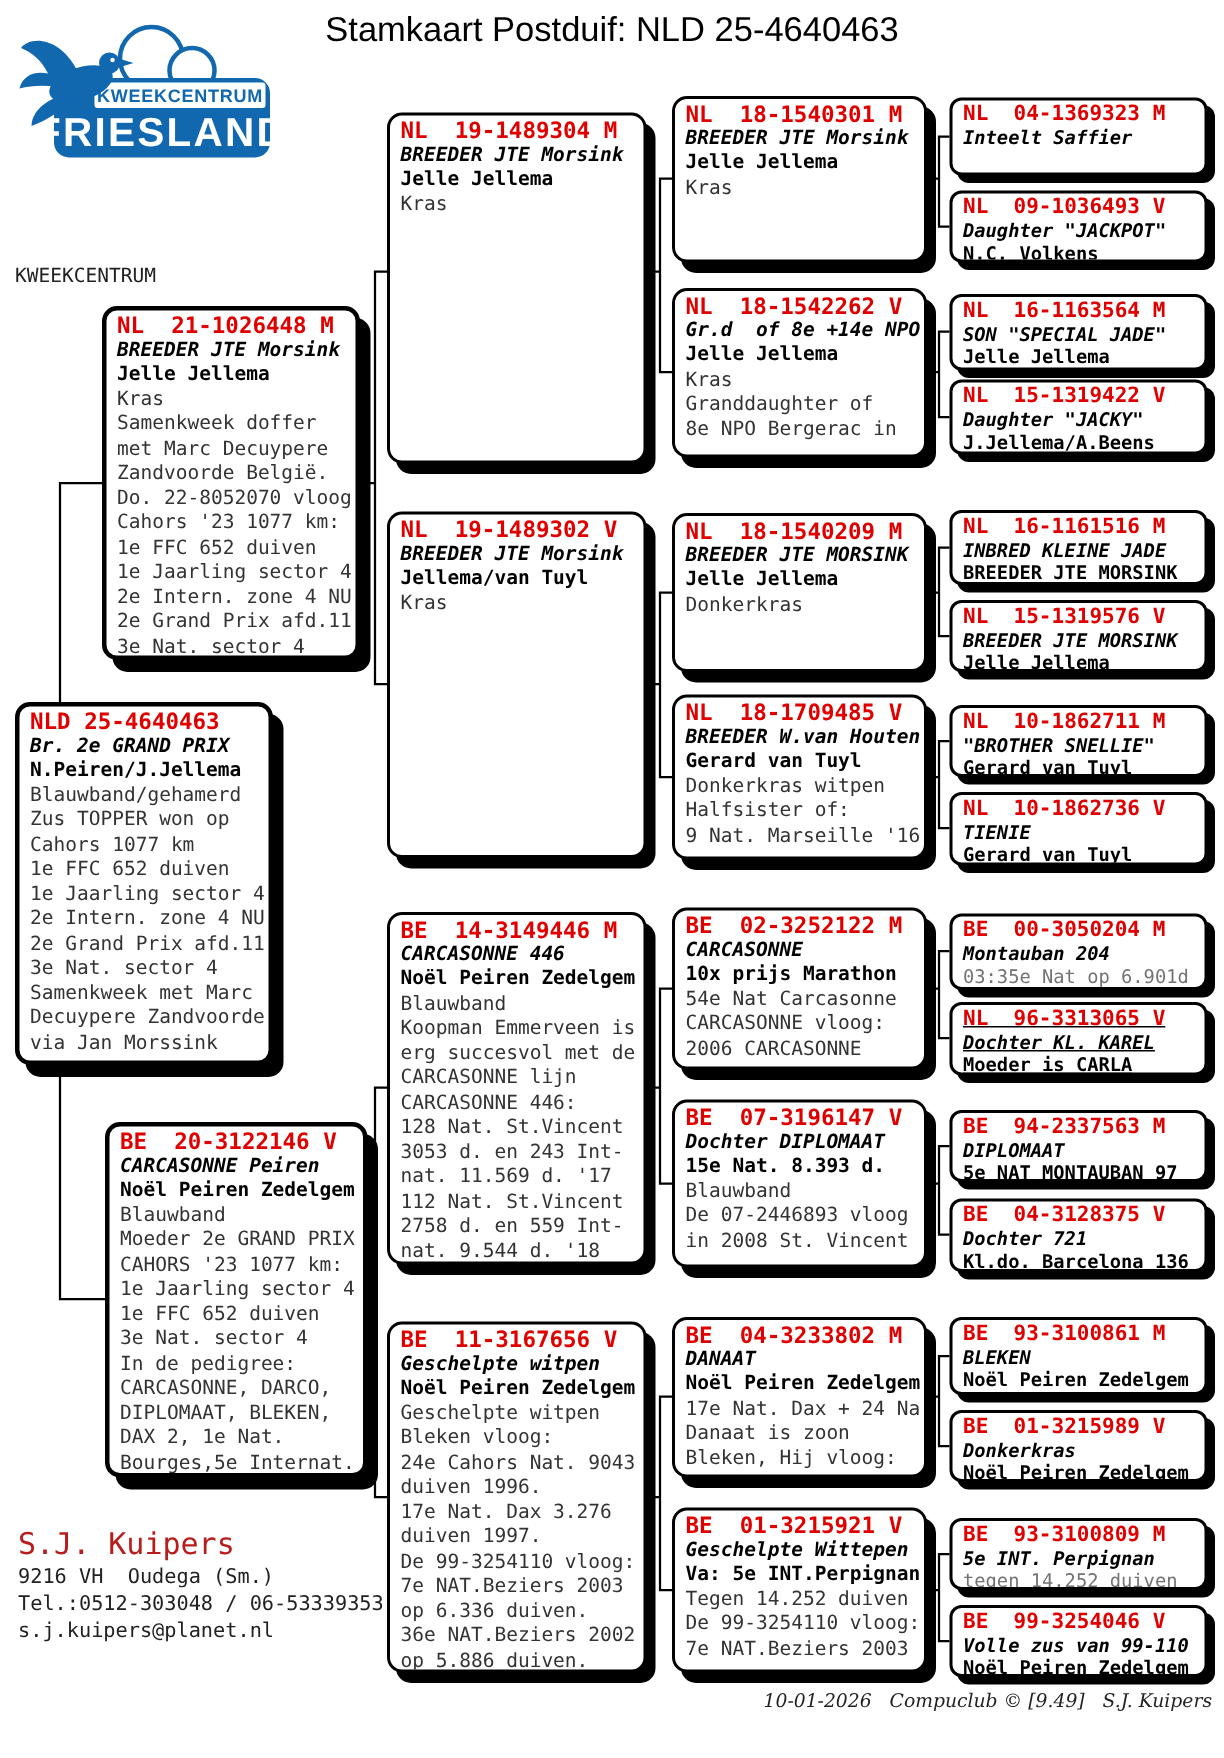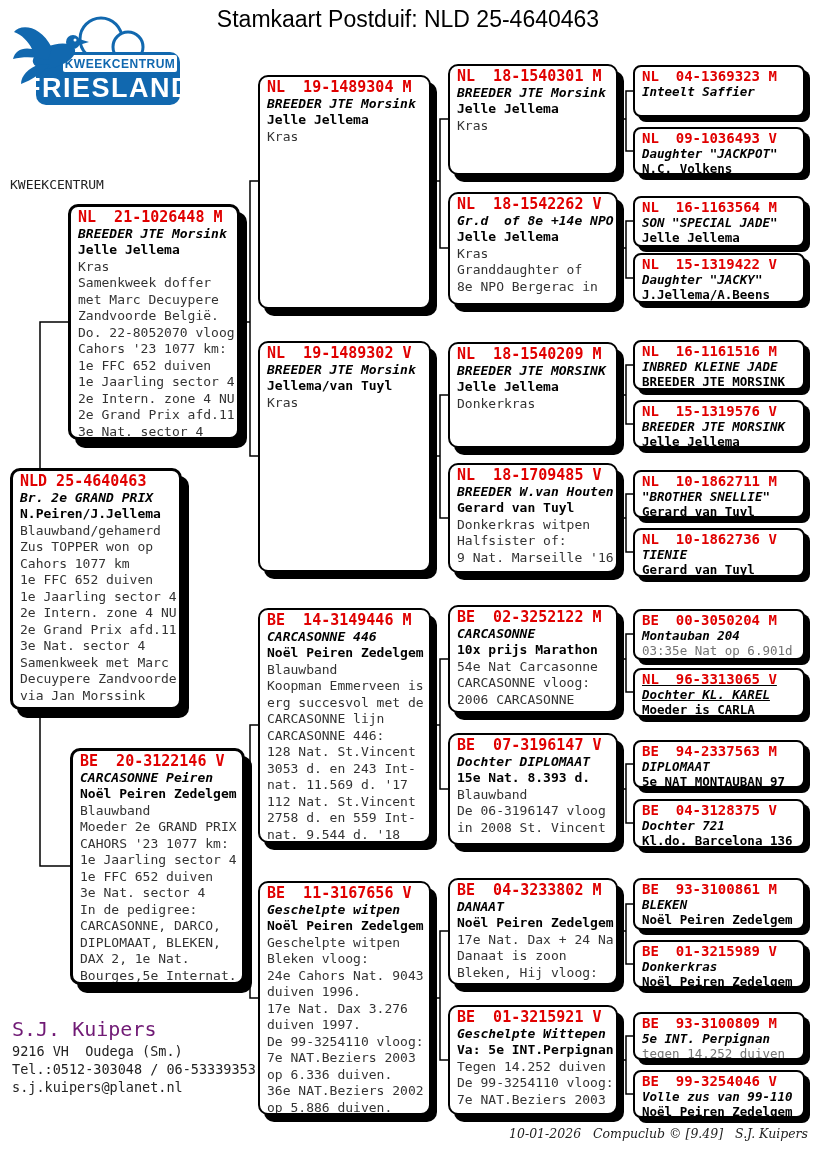--- a/index.html
+++ b/index.html
@@ -21,21 +21,21 @@
   .pbox .l3{font-weight:bold;color:#000;}
   .pbox .reg{color:#333;}
   .pbox .l3.reg3{font-weight:normal;color:#737373;}
   .big{border-width:3px;box-shadow:7px 8px 0 #000;}
   .mid{box-shadow:6px 7px 0 #000;}
   .small{box-shadow:5px 5px 0 #000;border-radius:8px;}
   .small .line{font-size:12.5px;line-height:15px;}
   .small .ring{font-size:14px;}
   
   .owner{position:absolute;left:12px;top:1016px;}
-  .owner-name{font-size:20px;line-height:26px;color:#701a75;}
+  .owner-name{font-size:20px;line-height:26px;color:#b91c1c;}
   .owner-line{font-size:13.5px;line-height:18px;color:#222;white-space:pre;}
   
   .footer{position:absolute;right:8px;top:1126px;font-family:"DejaVu Serif",serif;
           font-style:italic;font-size:12.5px;color:#222;white-space:pre;}
 </style>
 </head>
 <body>
 
 <div id="page">
 
@@ -236,21 +236,21 @@
           <div class="line reg">CARCASONNE vloog:</div>
           <div class="line reg">2006 CARCASONNE</div>
         </div>
   </div>
       <div class="pbox mid" style="left: 448px; top: 733px; width: 170px; height: 112px;">
     <div class="line ring">BE  07-3196147 V</div>
     <div class="line l2">Dochter DIPLOMAAT</div>
     <div class="line l3">15e Nat. 8.393 d.</div>
     <div class="rest">
           <div class="line reg">Blauwband</div>
-          <div class="line reg">De 06-3196147 vloog</div>
+          <div class="line reg">De 07-2446893 vloog</div>
           <div class="line reg">in 2008 St. Vincent</div>
         </div>
   </div>
       <div class="pbox mid" style="left: 448px; top: 878px; width: 170px; height: 107px;">
     <div class="line ring">BE  04-3233802 M</div>
     <div class="line l2">DANAAT</div>
     <div class="line l3">Noël Peiren Zedelgem</div>
     <div class="rest">
           <div class="line reg">17e Nat. Dax + 24 Na</div>
           <div class="line reg">Danaat is zoon</div>

